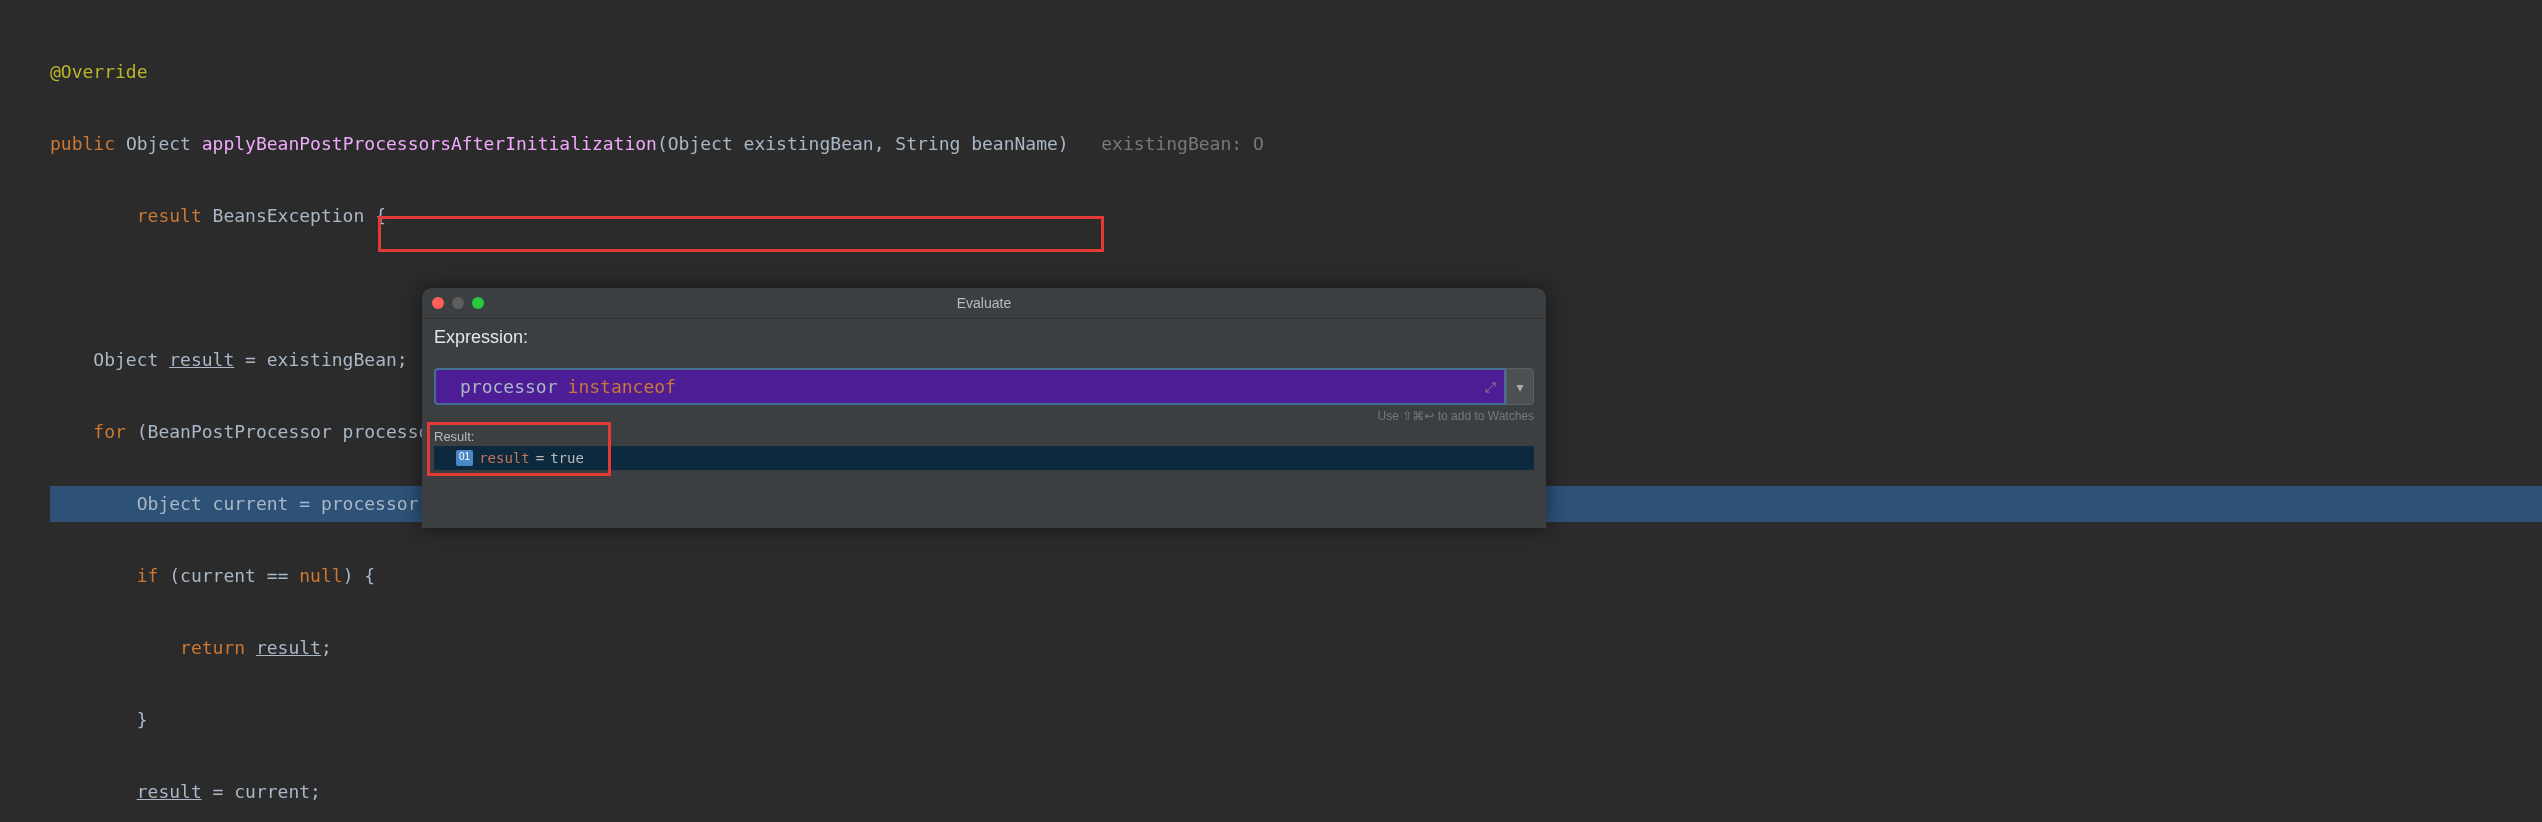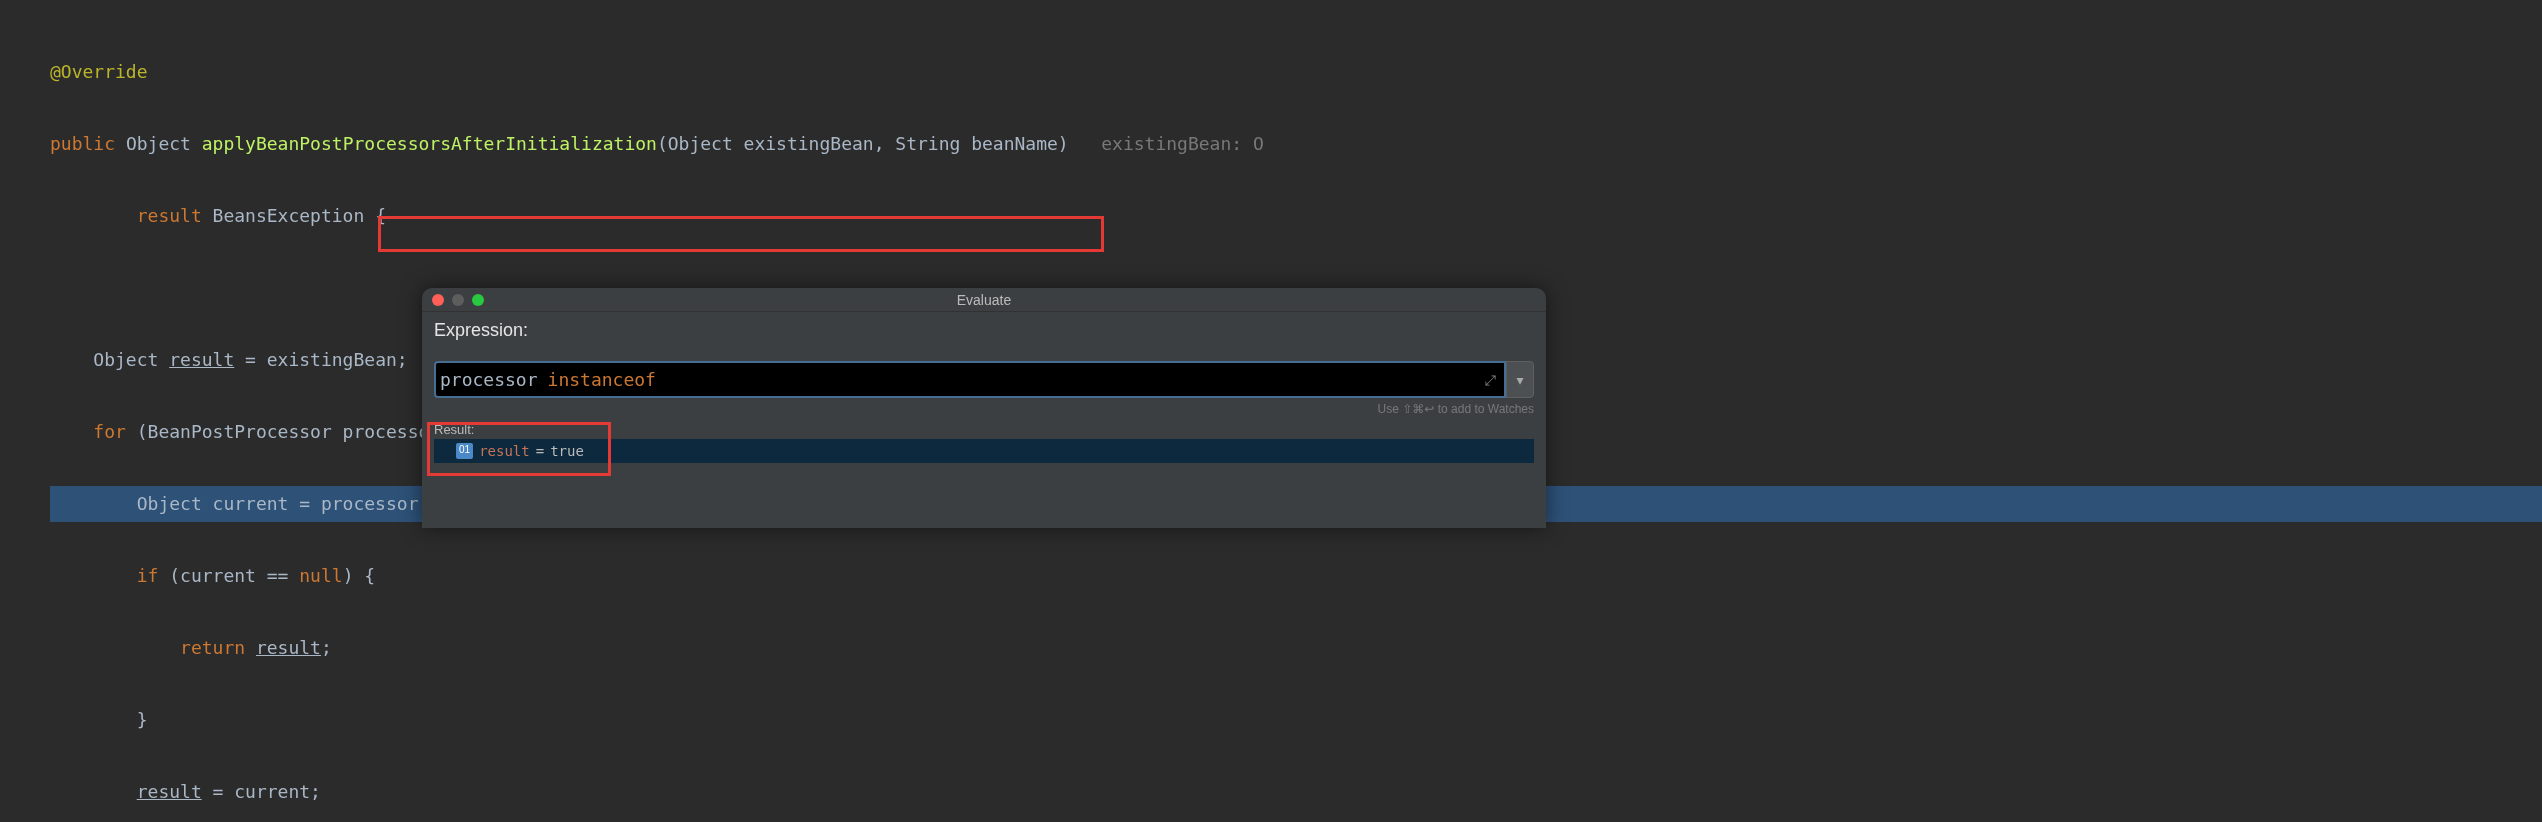--- a/index.html
+++ b/index.html
@@ -16,21 +16,21 @@
 
   .editor {
     position: relative;
     padding: 18px 0 0 50px;
     line-height: 36px;
     white-space: pre;
   }
 
   .annotation { color: #bbb529; }
   .keyword { color: #cc7832; }
-  .method-decl { color: #bef264; text-align: center; }
+  .method-decl { color: #f0abfc; text-align: center; }
   .underline { text-decoration: underline; }
   .param-hint { color: #787878; }
   .default { color: #a9b7c6; text-align: right; }
 
   .current-line {
     background: #2d5177;
     display: inline-block;
     width: 100%;
   }
 
@@ -61,21 +61,21 @@
     width: 1124px;
     height: 240px;
     background: #3c3f41;
     border-radius: 10px 10px 0 0;
     box-shadow: 0 0 20px rgba(0,0,0,0.5);
     font-family: -apple-system, 'Helvetica Neue', sans-serif;
     font-size: 14px;
   }
 
   .eval-titlebar {
-    height: 24px;
+    height: 31px;
     display: flex;
     align-items: center;
     padding: 0 10px;
     position: relative;
     border-bottom: 1px solid #323232;
   }
 
   .traffic-lights {
     display: flex;
     gap: 8px;
@@ -99,24 +99,24 @@
   .eval-label { color: #e5e5e5; font-size: 18px; margin-bottom: 20px; }
 
   .eval-input-row {
     display: flex;
     align-items: stretch;
     gap: 0;
   }
 
   .eval-input {
     flex: 1;
-    background: #000000;
+    background: #4c1d95;
     border: 2px solid #466d94;
     border-radius: 4px 0 0 4px;
-    padding: 6px 4px;
+    padding: 6px 24px;
     font-family: 'Menlo', 'Consolas', monospace;
     font-size: 18px;
     color: #a9b7c6;
     display: flex;
     align-items: center;
     gap: 10px;
     white-space: pre;
     position: relative;
   }
 

